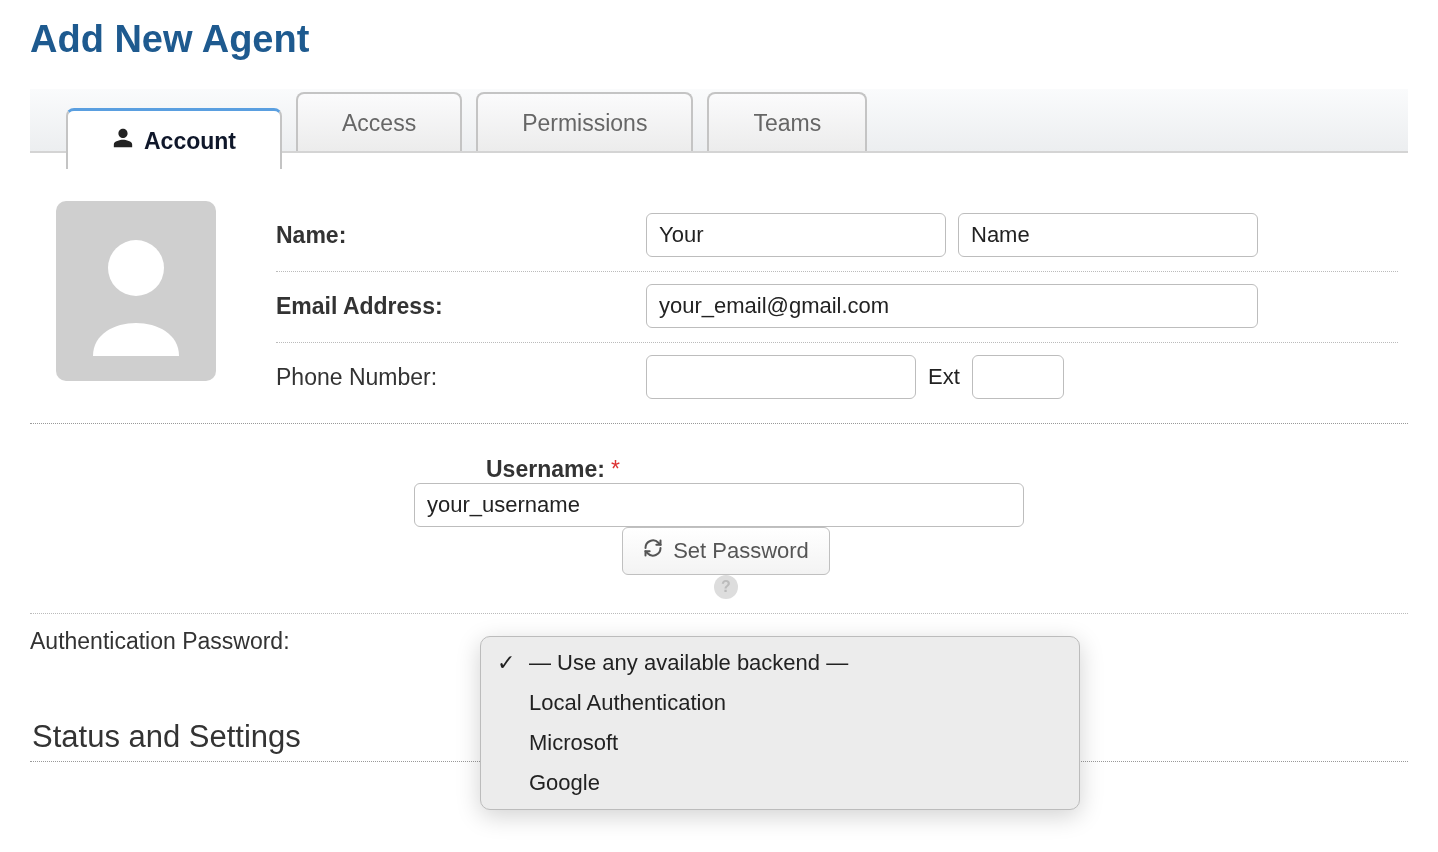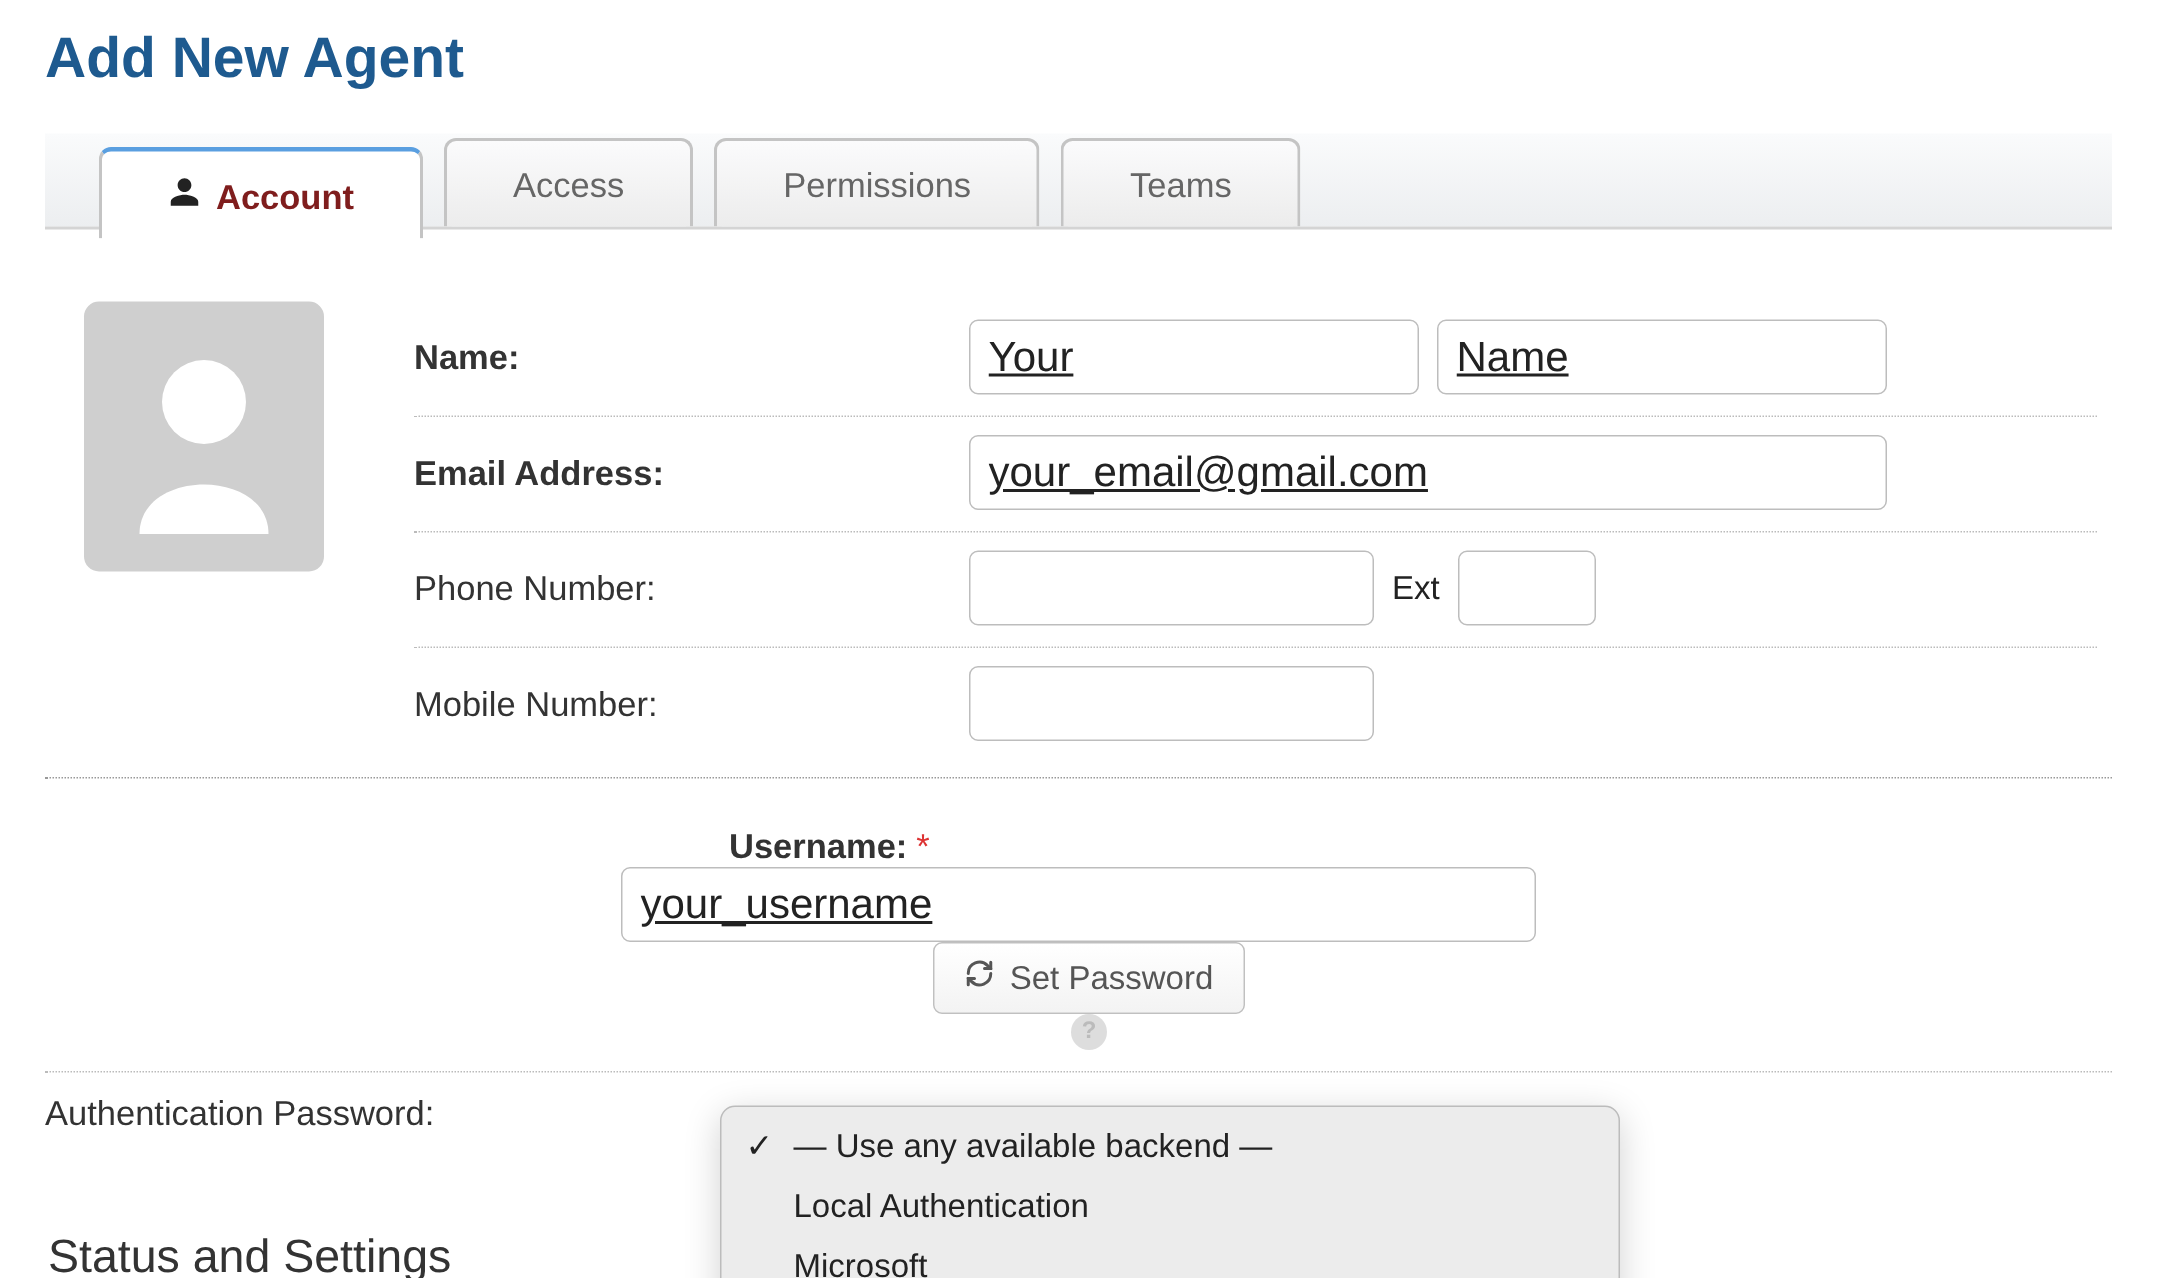--- a/index.html
+++ b/index.html
@@ -43,25 +43,25 @@
   cursor: pointer;
   font-size: 23px;
   display: flex;
   align-items: center;
   gap: 10px;
   position: relative;
   top: 0;
 }
 .tab.active {
   background: #fff;
-  color: #7f1d1d;
+  color: #0f172a;
   font-weight: 700;
   border-top: 3px solid #5a9fe0;
   position: relative;
-  top: 8px;
+  top: 18px;
   z-index: 2;
 }
 
 
 .account-body {
   display: flex;
   padding: 48px 10px 10px 26px;
   gap: 60px;
 }
 .avatar {
@@ -90,23 +90,22 @@
 .field-label.bold { font-weight: 700; }
 .field-inputs {
   display: flex;
   gap: 12px;
   align-items: center;
 }
 input[type=text] {
   border: 1.5px solid #bdbdbd;
   border-radius: 6px;
   padding: 8px 12px;
-  font-size: 28px;
+  font-size: 22px;
   color: #222;
-  text-decoration: underline;
 }
 .input-first { width: 300px; }
 .input-last { width: 300px; }
 .input-email { width: 612px; }
 .input-phone { width: 270px; }
 .input-ext { width: 92px; }
 .ext-label { color: #222; font-size: 22px; }
 .input-mobile { width: 270px; }
 
 
@@ -245,26 +244,20 @@
         <div class="field-inputs">
           <input type="text" class="input-email" value="your_email@gmail.com" style="">
         </div>
       </div>
       <div class="field-row">
         <div class="field-label">Phone Number:</div>
         <div class="field-inputs">
           <input type="text" class="input-phone" value="" style="">
           <span class="ext-label">Ext</span>
           <input type="text" class="input-ext" value="" style="">
-        </div>
-      </div>
-      <div class="field-row">
-        <div class="field-label">Mobile Number:</div>
-        <div class="field-inputs">
-          <input type="text" class="input-mobile" value="" style="">
         </div>
       </div>
     </div>
   </div>
 
   <div class="section-rule"></div>
 
   <div class="auth-row">
     <div class="auth-label bold">
       <span>Username:</span>

